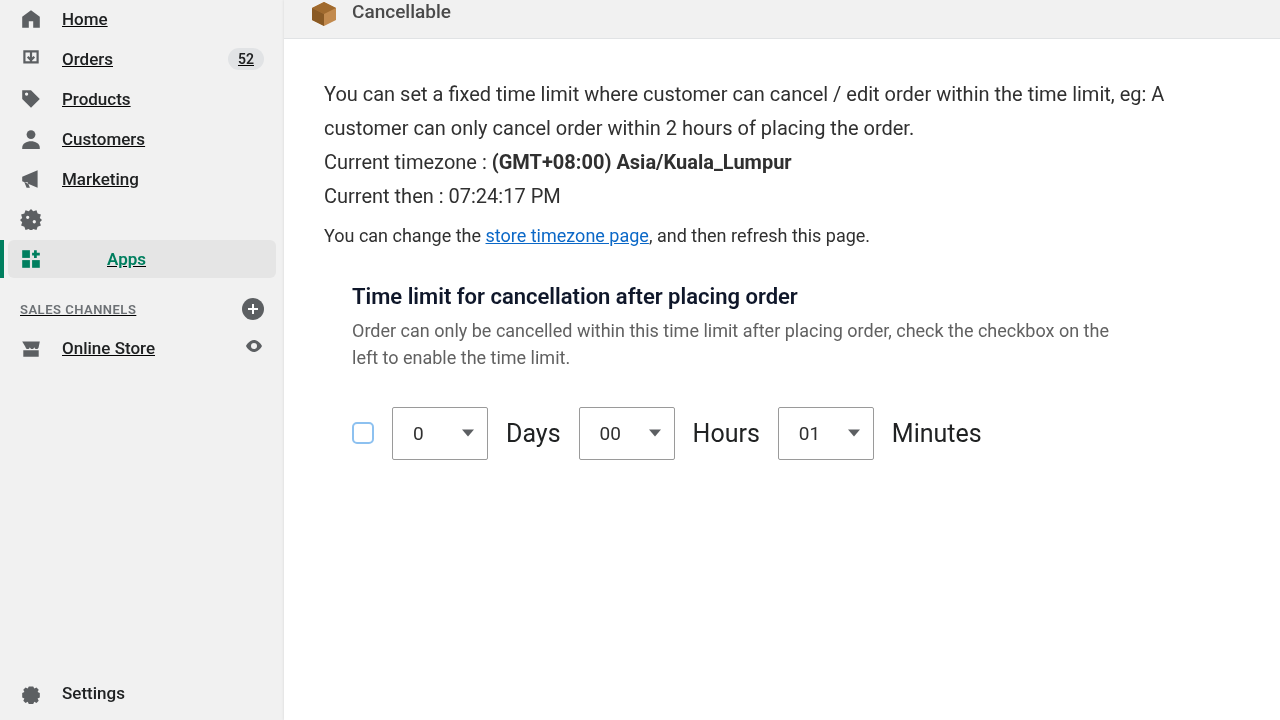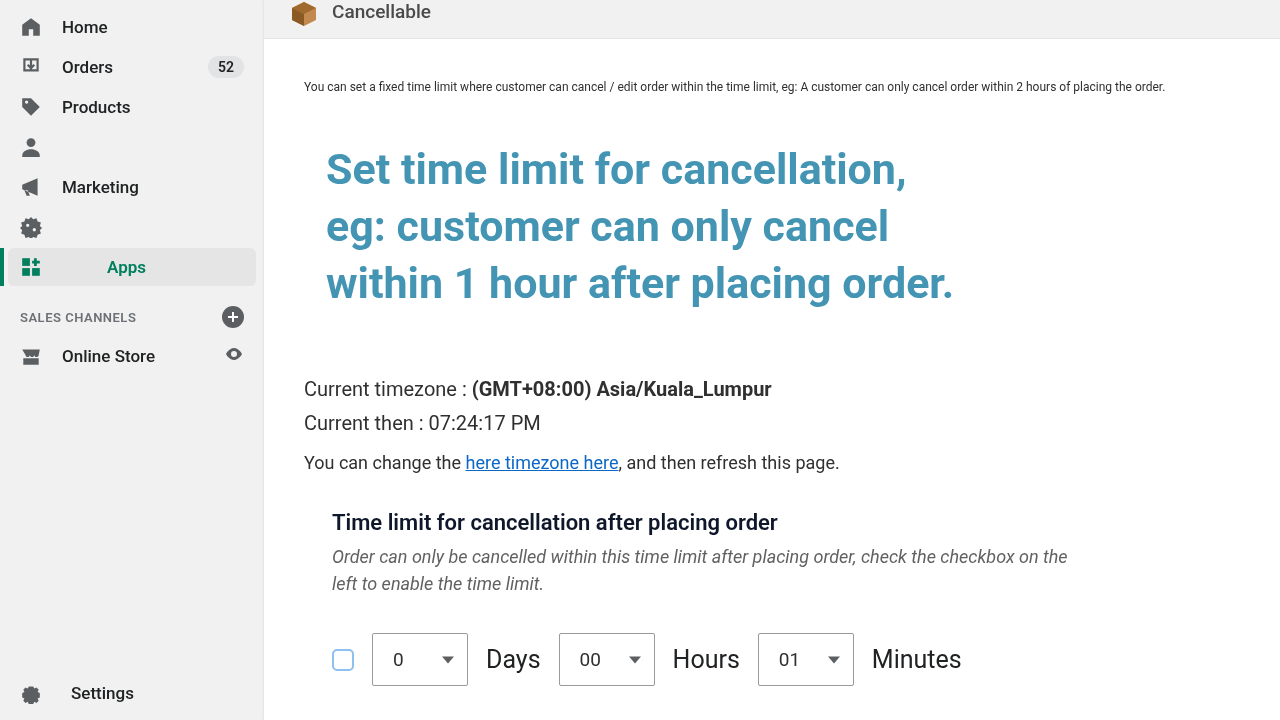--- a/index.html
+++ b/index.html
@@ -1,53 +1,53 @@
 <!DOCTYPE html>
 <html><head>
   <meta charset="utf-8">
   <style>
     * { margin: 0; padding: 0; box-sizing: border-box; font-family: -apple-system, BlinkMacSystemFont, "Segoe UI", Roboto, sans-serif; }
     body { display: flex; background: #f1f1f1; width: 1280px; height: 720px; overflow: hidden; }
     
-    .sidebar { width: 264px; background: #f1f1f1; padding: 8px 8px; display: flex; flex-direction: column; position: relative; }
+    .sidebar { width: 284px; background: #f1f1f1; padding: 0 8px; display: flex; flex-direction: column; position: relative; text-decoration: underline; }
     .nav-list { list-style: none; }
     .nav-item { display: flex; align-items: center; padding: 8px 12px; border-radius: 6px; cursor: pointer; position: relative; margin-bottom: 2px; }
     .nav-item.active { background: #e5e5e5; }
     .nav-item.active::before { content: ""; position: absolute; left: -8px; top: 0; bottom: 0; width: 4px; background: #007f5f; }
     .nav-item.active .nav-label { color: #007f5f; font-weight: 600; margin-left: 45px; }
     .nav-item.active .nav-icon { color: #007f5f; }
     .nav-icon { width: 22px; height: 22px; margin-right: 20px; color: #5c5f62; display: flex; align-items: center; justify-content: center; flex-shrink: 0; }
     .nav-label { font-size: 17px; font-weight: 500; color: #202223; flex: 1; }
     .badge { background: #e1e3e5; color: #202223; font-size: 14px; font-weight: 600; padding: 3px 10px; border-radius: 12px; }
     
     .section-header { display: flex; align-items: center; justify-content: space-between; padding: 18px 12px 8px; }
     .section-title { font-size: 13px; font-weight: 600; color: #6d7175; letter-spacing: 0.5px; }
     .add-btn { width: 22px; height: 22px; background: #5c5f62; border-radius: 50%; display: flex; align-items: center; justify-content: center; color: white; cursor: pointer; }
     .eye-icon { color: #5c5f62; }
     
-    .settings-row { position: absolute; bottom: 8px; left: 8px; right: 21px; display: flex; align-items: center; padding: 8px 12px; cursor: pointer; gap: 9px; }
+    .settings-row { position: absolute; bottom: 8px; left: 8px; right: 21px; display: flex; align-items: center; padding: 8px 12px; cursor: pointer; }
     
     .main { flex: 1; background: #fff; height: 100%; overflow: hidden; position: relative; box-shadow: -1px 0 2px rgba(0,0,0,0.06); }
     .app-header { background: #f1f1f1; padding: 0 26px 10px; border-bottom: 1px solid #e1e3e5; display: flex; align-items: flex-start; gap: 14px; }
     .app-icon { width: 28px; height: 28px; }
     .app-title { font-size: 19px; font-weight: 500; color: #4a4a4a; }
     
     .content { padding: 38px 40px 0; background: #fff; }
-    .intro-text { font-size: 12px; color: #303030; line-height: 1.7; margin-bottom: 44px; }
+    .intro-text { font-size: 20px; color: #303030; line-height: 1.7; }
     
     .hero { font-size: 43px; font-weight: 700; line-height: 1.32; color: #4494b4; padding-left: 22px; margin-bottom: 60px; }
     
     .tz-block { font-size: 20px; color: #303030; line-height: 1.7; }
     .tz-block strong { font-weight: 700; margin-top: 28px; }
     .tz-help { font-size: 18px; color: #303030; margin-top: 8px; }
     .tz-help a { color: #0b68c7; text-decoration: underline; }
     
     .form-section { padding: 32px 0 0 28px; }
     .form-title { font-size: 22px; font-weight: 600; color: #0f172a; margin-bottom: 8px; }
-    .form-desc { font-size: 18px; color: #616161; line-height: 1.5; margin-bottom: 36px; max-width: 760px; font-style: italic; }
+    .form-desc { font-size: 18px; color: #616161; line-height: 1.5; margin-bottom: 36px; max-width: 760px; }
     
     .time-row { display: flex; align-items: center; gap: 18px; }
     .checkbox { width: 22px; height: 22px; border: 2px solid #8dc1f0; border-radius: 5px; background: #fff; cursor: pointer; }
     .select-box { position: relative; }
     .select-box select { appearance: none; border: 1px solid #9a9a9a; background: #fff; padding: 14px 46px 14px 20px; font-size: 19px; color: #303030; border-radius: 2px; cursor: pointer; min-width: 96px; }
     .select-box::after { content: ""; position: absolute; right: 14px; top: 50%; transform: translateY(-50%); width: 0; height: 0; border-left: 6px solid transparent; border-right: 6px solid transparent; border-top: 7px solid #5c5f62; pointer-events: none; }
     .unit-label { font-size: 25px; color: #202223; }
   </style>
 </head>
 <body>
@@ -80,20 +80,21 @@
       </span>
       <span class="nav-label">Products</span>
     </li>
     <li class="nav-item">
       <span class="nav-icon">
         <svg viewBox="0 0 20 20" width="22" height="22" fill="currentColor">
             <circle cx="10" cy="6" r="4"></circle>
             <path d="M2 18c0-4 4-6 8-6s8 2 8 6v1H2v-1z"></path>
           </svg>
       </span>
+      <span class="nav-label">Customers</span>
     </li>
     <li class="nav-item">
       <span class="nav-icon">
         <svg viewBox="0 0 20 20" width="22" height="22" fill="currentColor">
             <path d="M2 8l14-6v16L2 12V8zm2 5l2 5h3l-2-5H4z"></path>
           </svg>
       </span>
       <span class="nav-label">Marketing</span>
     </li>
     <li class="nav-item">
@@ -158,35 +159,30 @@
           <path fill="#a06a2e" d="M14 2l12 6-12 6L2 8l12-6z"></path>
           <path fill="#8a5a24" d="M14 14v12l-12-6V8l12 6z"></path>
         </svg>
     </span>
     <span class="app-title">Cancellable</span>
   </div>
 
   <div class="content">
     <p class="intro-text">You can set a fixed time limit where customer can cancel / edit order within the time limit, eg: A customer can only cancel order within 2 hours of placing the order.</p>
 
-    <div class="hero">
-      <div>Set time limit for cancellation,</div>
-      <div>eg: customer can only cancel</div>
-      <div> within 1 hour after placing order.</div>
-    </div>
 
     <div class="tz-block">
       <div>
         <span>Current timezone : </span><strong>(GMT+08:00) Asia/Kuala_Lumpur</strong>
       </div>
       <div>
         <span>Current then : </span><span>07:24:17 PM</span>
       </div>
       <div class="tz-help">
-        <span>You can change the </span><a href="#">here timezone here</a><span>, and then refresh this page.</span>
+        <span>You can change the </span><a href="#">store timezone page</a><span>, and then refresh this page.</span>
       </div>
     </div>
 
     <div class="form-section">
       <h3 class="form-title">Time limit for cancellation after placing order</h3>
       <p class="form-desc">Order can only be cancelled within this time limit after placing order, check the checkbox on the left to enable the time limit.</p>
 
       <div class="time-row">
         <div class="checkbox"></div>
         <div class="select-box">

